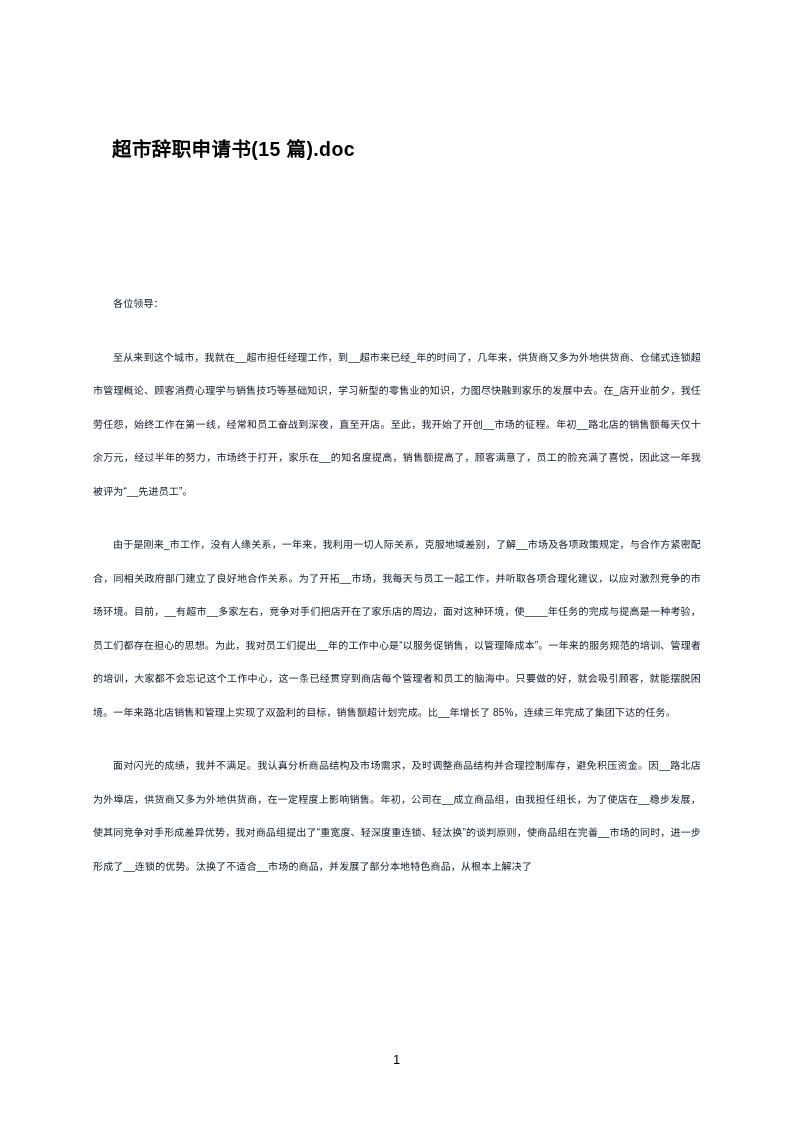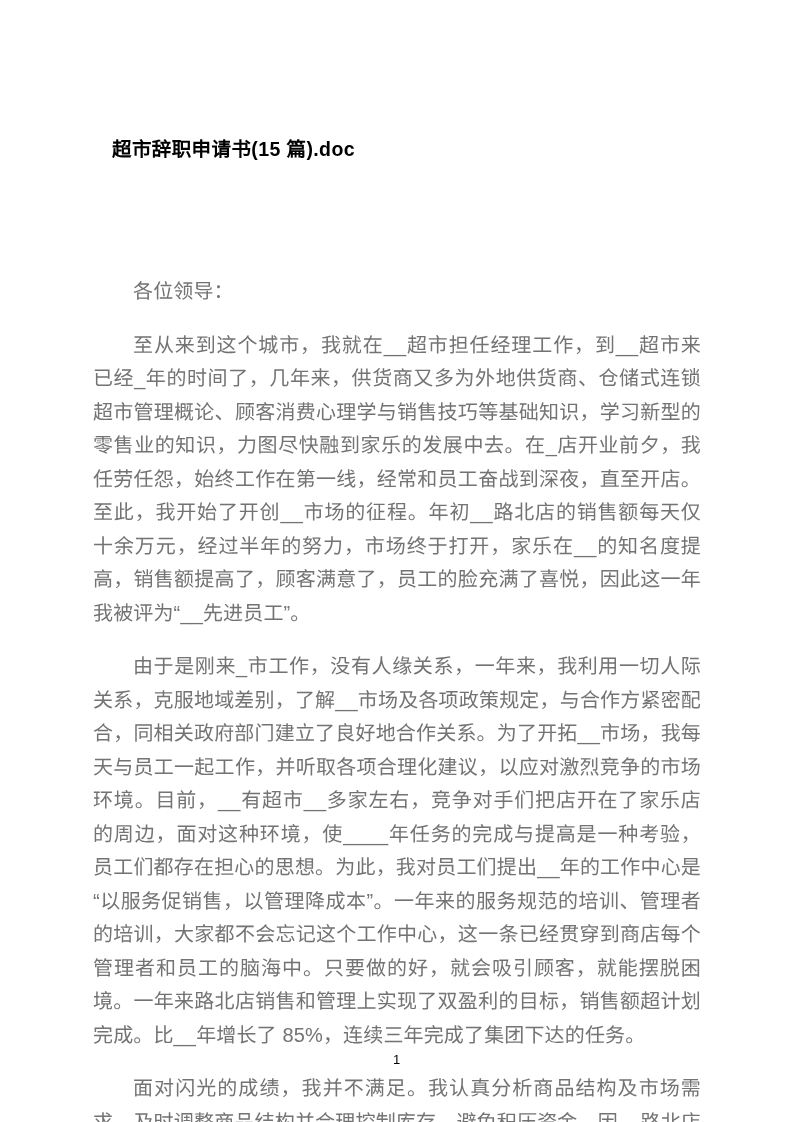--- a/index.html
+++ b/index.html
@@ -34,26 +34,26 @@
     color: #000000;
     white-space: nowrap;
   }
   .body-block {
     position: absolute;
     top: 275px;
     left: 93px;
     width: 608px;
   }
   .para {
-    font-size: 20px;
+    font-size: 10px;
     line-height: 33.5px;
     text-align: justify;
     text-justify: inter-ideograph;
-    margin: 0 0 20px 0;
-    color: #737373;
+    margin: 12px 0 20px 0;
+    color: #0f172a;
     letter-spacing: 0.15px;
   }
   .para.indent {
     text-indent: 2em;
   }
   .para.salutation {
     text-indent: 2em;
     margin-bottom: 20px;
   }
   .page-number {

